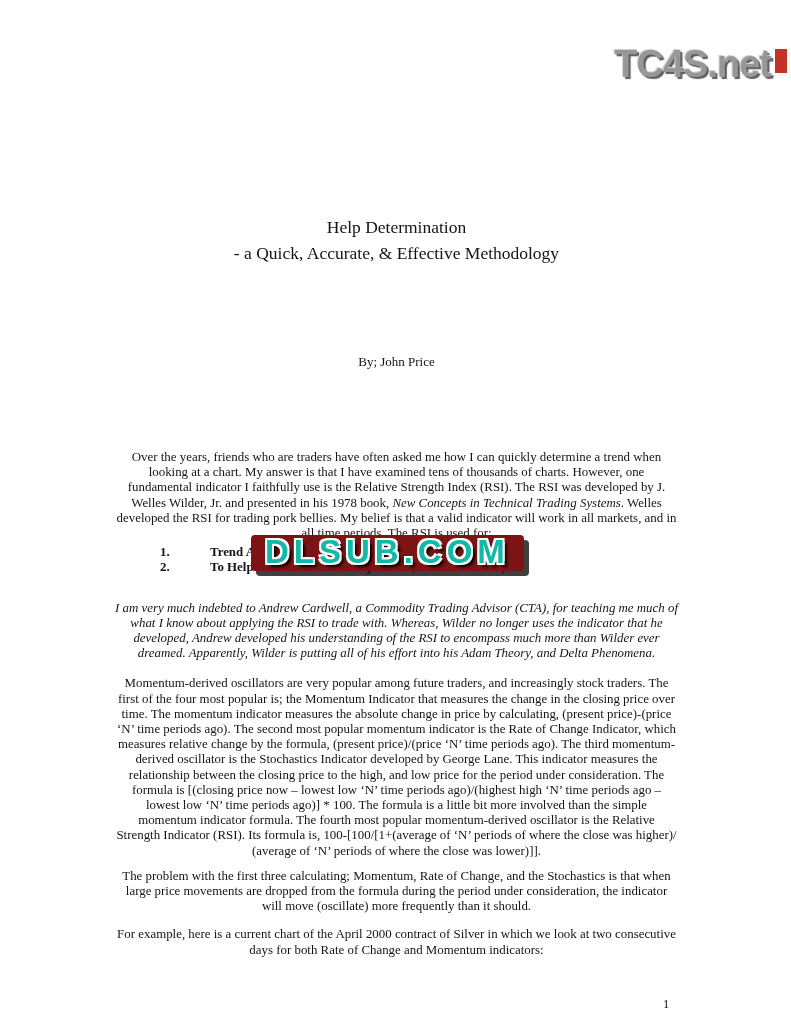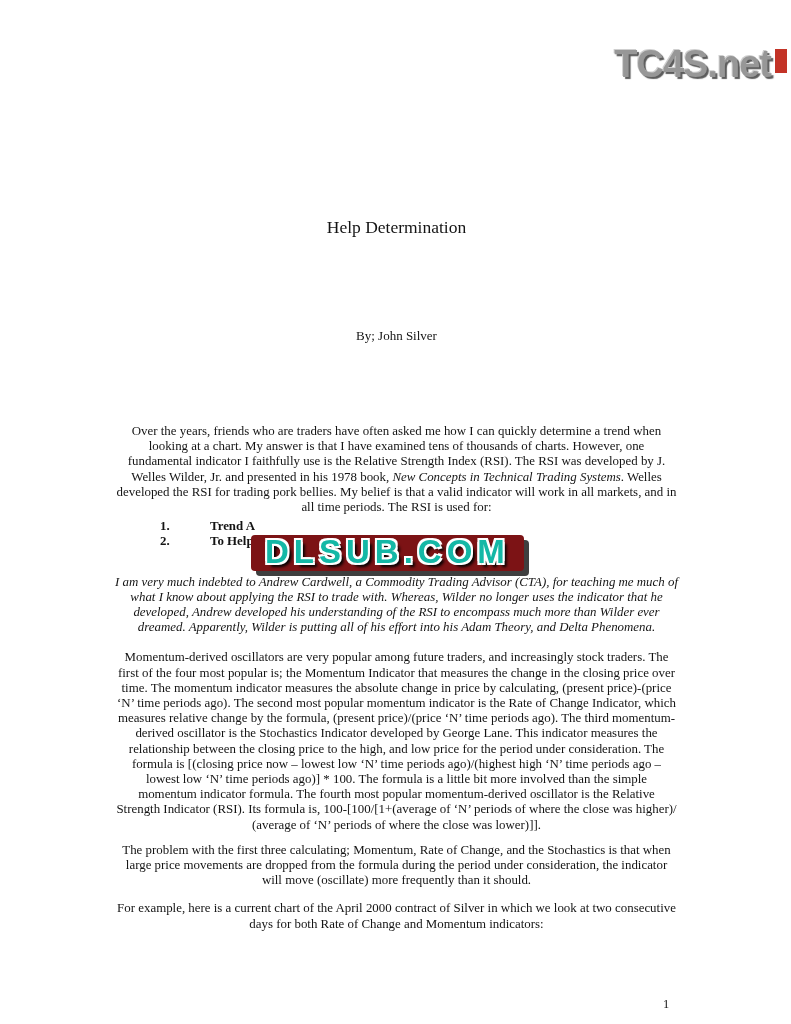--- a/index.html
+++ b/index.html
@@ -72,23 +72,24 @@
 
 <div class="page">
 
   <div class="tc4s">TC4S.net</div>
   <div class="tc4s-accent"></div>
 
   <div class="content">
 
     <div class="title">
       <div>Help Determination</div>
+      <div>- a Quick, Accurate, &amp; Effective Methodology</div>
     </div>
 
-    <div class="byline">By; John Silver</div>
+    <div class="byline">By; John Price</div>
 
     <div class="body-text p1"><span>Over the years, friends who are traders have often asked me how I can quickly determine a trend when looking at a chart. My answer is that I have examined tens of thousands of charts. However, one fundamental indicator I faithfully use is the Relative Strength Index (RSI). The RSI was developed by J. Welles Wilder, Jr. and presented in his 1978 book, </span><span class="i">New Concepts in Technical Trading Systems</span><span>. Welles developed the RSI for trading pork bellies. My belief is that a valid indicator will work in all markets, and in all time periods.  The RSI is used for:</span></div>
 
     <div class="rsi-list">
       <div class="list-row">
         <span class="list-num">1.</span>
         <span class="list-text b">Trend A</span>
       </div>
       <div class="list-row">
         <span class="list-num">2.</span>

